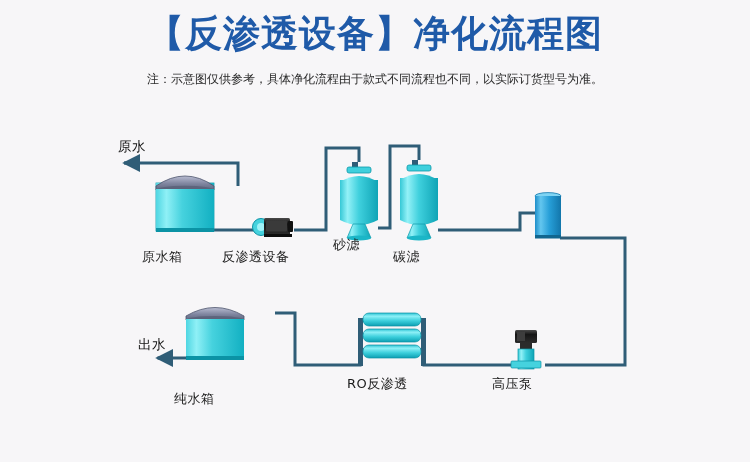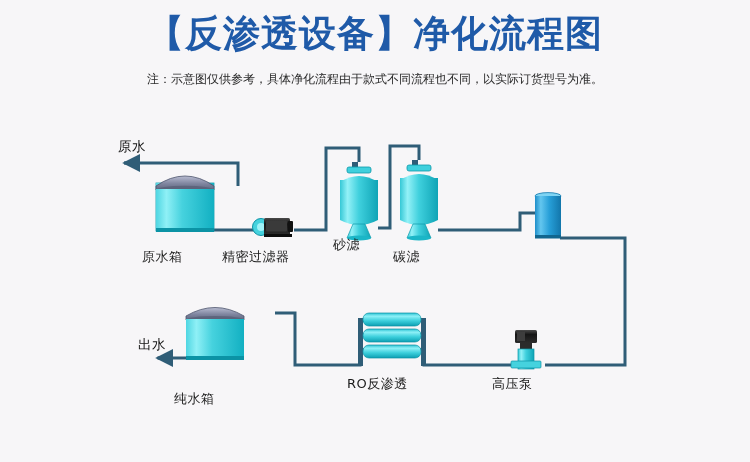--- a/index.html
+++ b/index.html
@@ -194,21 +194,21 @@
       <ellipse cx="215" cy="320" rx="29" ry="4" fill="#5b6279" opacity="0.85"></ellipse>
       <rect x="186" y="319" width="58" height="41" fill="url(#gTank)"></rect>
       <rect x="186" y="356" width="58" height="4" fill="#0b93a5"></rect>
     </g>
   </svg>
 
   <div class="flow-lbl" style="left:118px;top:138px;">原水</div>
   <div class="flow-lbl" style="left:138px;top:336px;">出水</div>
 
   <div class="lbl" style="left:142px;top:248px;width:86px;">原水箱</div>
-  <div class="lbl" style="left:222px;top:248px;width:104px;">精密过滤器</div>
+  <div class="lbl" style="left:222px;top:248px;width:104px;">反渗透设备</div>
   <div class="lbl" style="left:333px;top:236px;width:52px;">砂滤</div>
   <div class="lbl" style="left:393px;top:248px;width:52px;">碳滤</div>
 
   <div class="lbl" style="left:174px;top:390px;width:84px;">纯水箱</div>
   <div class="lbl" style="left:347px;top:375px;width:92px;">RO反渗透</div>
   <div class="lbl" style="left:492px;top:375px;width:72px;">高压泵</div>
 
 </div>
 
 </body></html>

